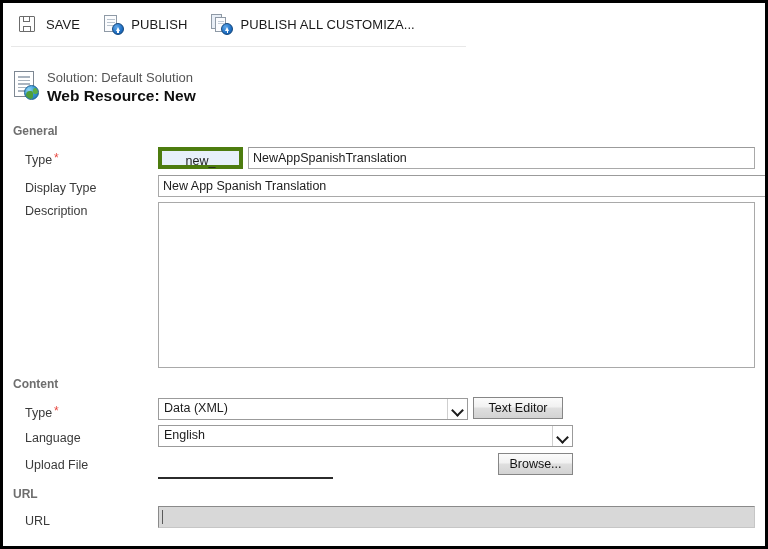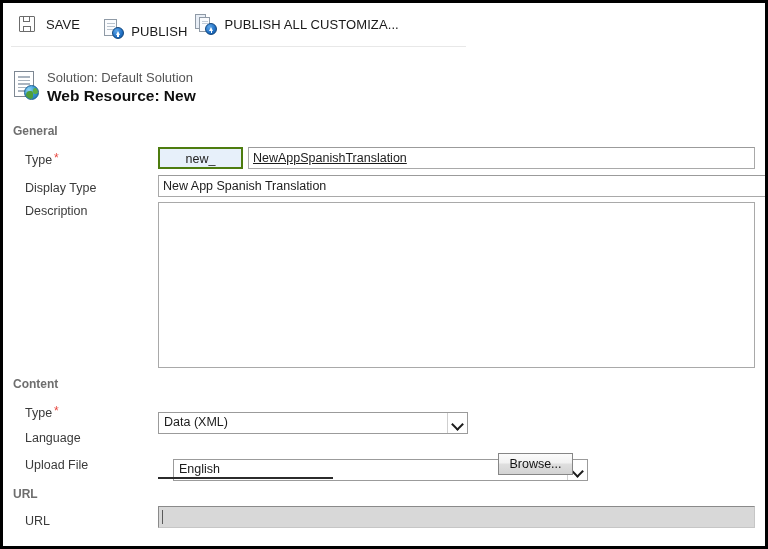--- a/index.html
+++ b/index.html
@@ -42,22 +42,22 @@
     background: #e8e8e8;
   }
   .tb-item {
     display: flex;
     align-items: center;
     height: 30px;
     cursor: pointer;
     user-select: none;
   }
   .tb-save { margin-left: 14px; }
-  .tb-publish { margin-left: 22px; align-items: flex-end; }
-  .tb-publishall { margin-left: 8px; }
+  .tb-publish { margin-left: 22px; }
+  .tb-publishall { margin-left: 24px; }
   .tb-label {
     font-size: 13px;
     color: #1a1a1a;
     margin-left: 7px;
     letter-spacing: 0.1px;
     white-space: nowrap;
   }
   .tb-icon {
     width: 22px;
     height: 22px;
@@ -276,21 +276,21 @@
     color: #1c1c1c;
     padding: 0 4px;
     line-height: 20px;
     height: 22px;
     outline: none;
   }
   .prefix-box {
     position: absolute;
     box-sizing: border-box;
     background: #e7f0fa;
-    border: 2px solid #4d7c0f;
+    border: 4px solid #4d7c0f;
     height: 22px;
     line-height: 20px;
     font-size: 12.5px;
     color: #222222;
     text-align: center;
   }
   .area {
     position: absolute;
     box-sizing: border-box;
     background: #ffffff;
@@ -444,40 +444,41 @@
     <div class="hdr-sub">Solution: Default Solution</div>
     <div class="hdr-title">Web Resource: New</div>
   </div>
 
   <div class="section-title" style="top:121px;">General</div>
 
   <div class="field-label" style="left:22px; top:150px;">
     <span>Type</span><span class="req">*</span>
   </div>
   <div class="prefix-box" style="left:155px; top:144px; width:85px;">new_</div>
-  <input class="txt" style="left: 245px; top: 144px; width: 507px; text-decoration: underline;" value="NewAppSpanishTranslation">
+  <input class="txt" style="left: 245px; top: 144px; width: 507px;" value="NewAppSpanishTranslation">
 
   <div class="field-label" style="left:22px; top:178px;">Display Type</div>
   <input class="txt" style="left: 155px; top: 172px; width: 625px;" value="New App Spanish Translation">
 
   <div class="field-label" style="left:22px; top:201px;">Description</div>
   <textarea class="area" style="left: 155px; top: 199px; width: 597px; height: 166px;"></textarea>
 
   <div class="section-title" style="top:374px;">Content</div>
 
   <div class="field-label" style="left:22px; top:403px;">
     <span>Type</span><span class="req">*</span>
   </div>
-  <div class="sel" style="left:155px; top:409px; width:310px;">
+  <div class="sel" style="left:155px; top:395px; width:310px;">
     <span class="sel-text">Data (XML)</span>
     <span class="sel-arrow"></span>
   </div>
+  <div class="btn" style="left:470px; top:394px; width:90px;">Text Editor</div>
 
   <div class="field-label" style="left:22px; top:428px;">Language</div>
-  <div class="sel" style="left:170px; top:422px; width:415px;margin-top:34px;">
+  <div class="sel" style="left:155px; top:422px; width:415px;">
     <span class="sel-text">English</span>
     <span class="sel-arrow"></span>
   </div>
 
   <div class="field-label" style="left:22px; top:455px;">Upload File</div>
   <div class="file-underline" style="left:155px; top:474px; width:175px;"></div>
   <div class="btn" style="left:495px; top:450px; width:75px;">Browse...</div>
 
   <div class="section-title" style="top:484px;">URL</div>
 

